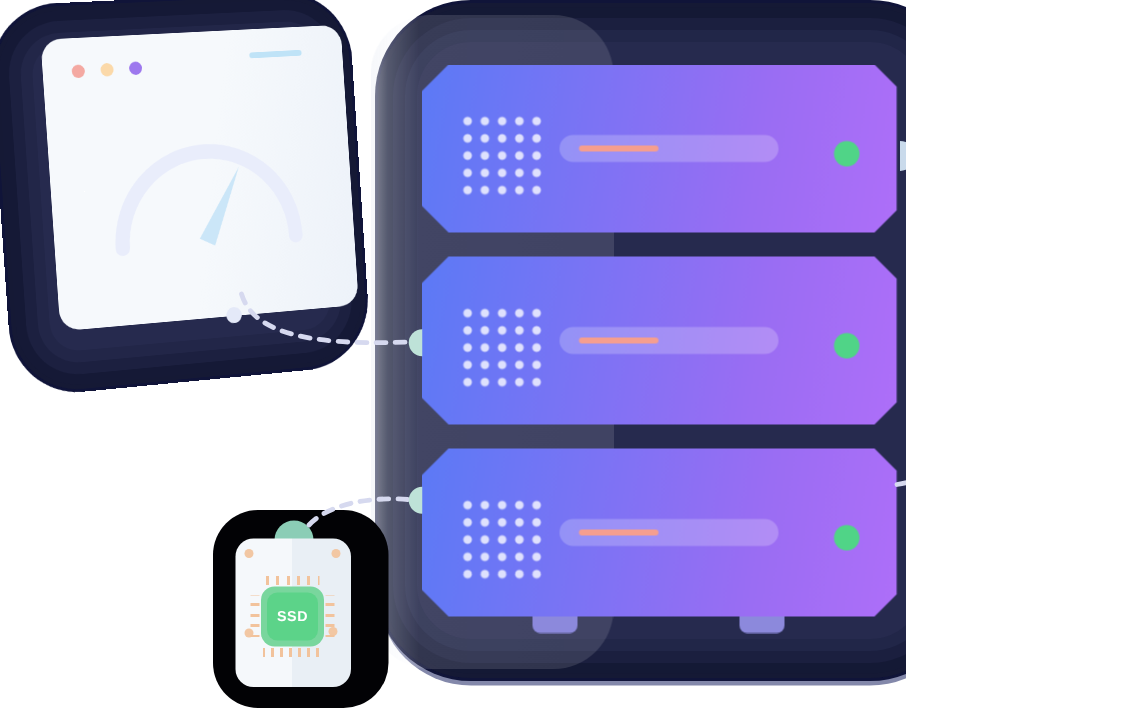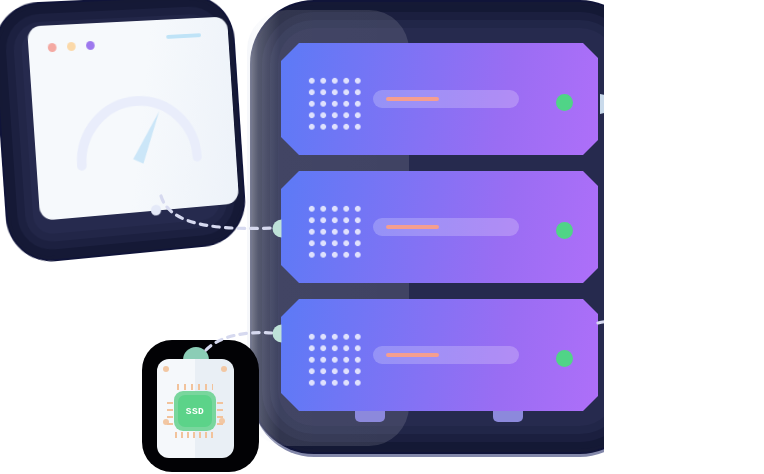--- a/index.html
+++ b/index.html
@@ -1,18 +1,18 @@
 <!DOCTYPE html>
 <html style="--rack_bg: #262A4E; --server_gradient_start: #5C7AF6; --server_gradient_end: #AE6FF9; --led_green: #50D487; --accent_line: #F59E8F; --dash: #D6D9EF; --shield_green_light: #2ED35A; --shield_green_dark: #13CA3E; --chip_green: #5CD389; --cloud_body: #F1F5FB; --cloud_arrow_up: #AEC8EB; --cloud_arrow_down: #C6D8F1; --browser_dot_red: #F4A9A2; --browser_dot_yellow: #FBD9A9; --browser_dot_purple: #9D78EE; --tab_line_blue: #BFE3F7; --gauge_arc: #E9EDFB; --gauge_needle: #CBE6F8; --connector_mint: #BEE2D8; --connector_blue: #C9DAEB;"><head>
 <meta charset="utf-8">
 <style>
   html,body{margin:0;padding:0;background:#ffffff;}
   .stage{
     position:relative;width:604px;height:474px;overflow:hidden;
-    background:#ffffff;font-family:Liberation Mono, monospace;
+    background:#ffffff;font-family:Liberation Sans, sans-serif;
   }
   .abs{position:absolute;}
 
   
   .rack{
     left:252px;top:2px;width:390px;height:450px;border-radius:62px;
     background:var(--rack_bg,#262A4E);
     box-shadow:
       inset 0 0 0 3px #151935,
       inset 0 0 0 10px rgba(13,17,42,.45),

